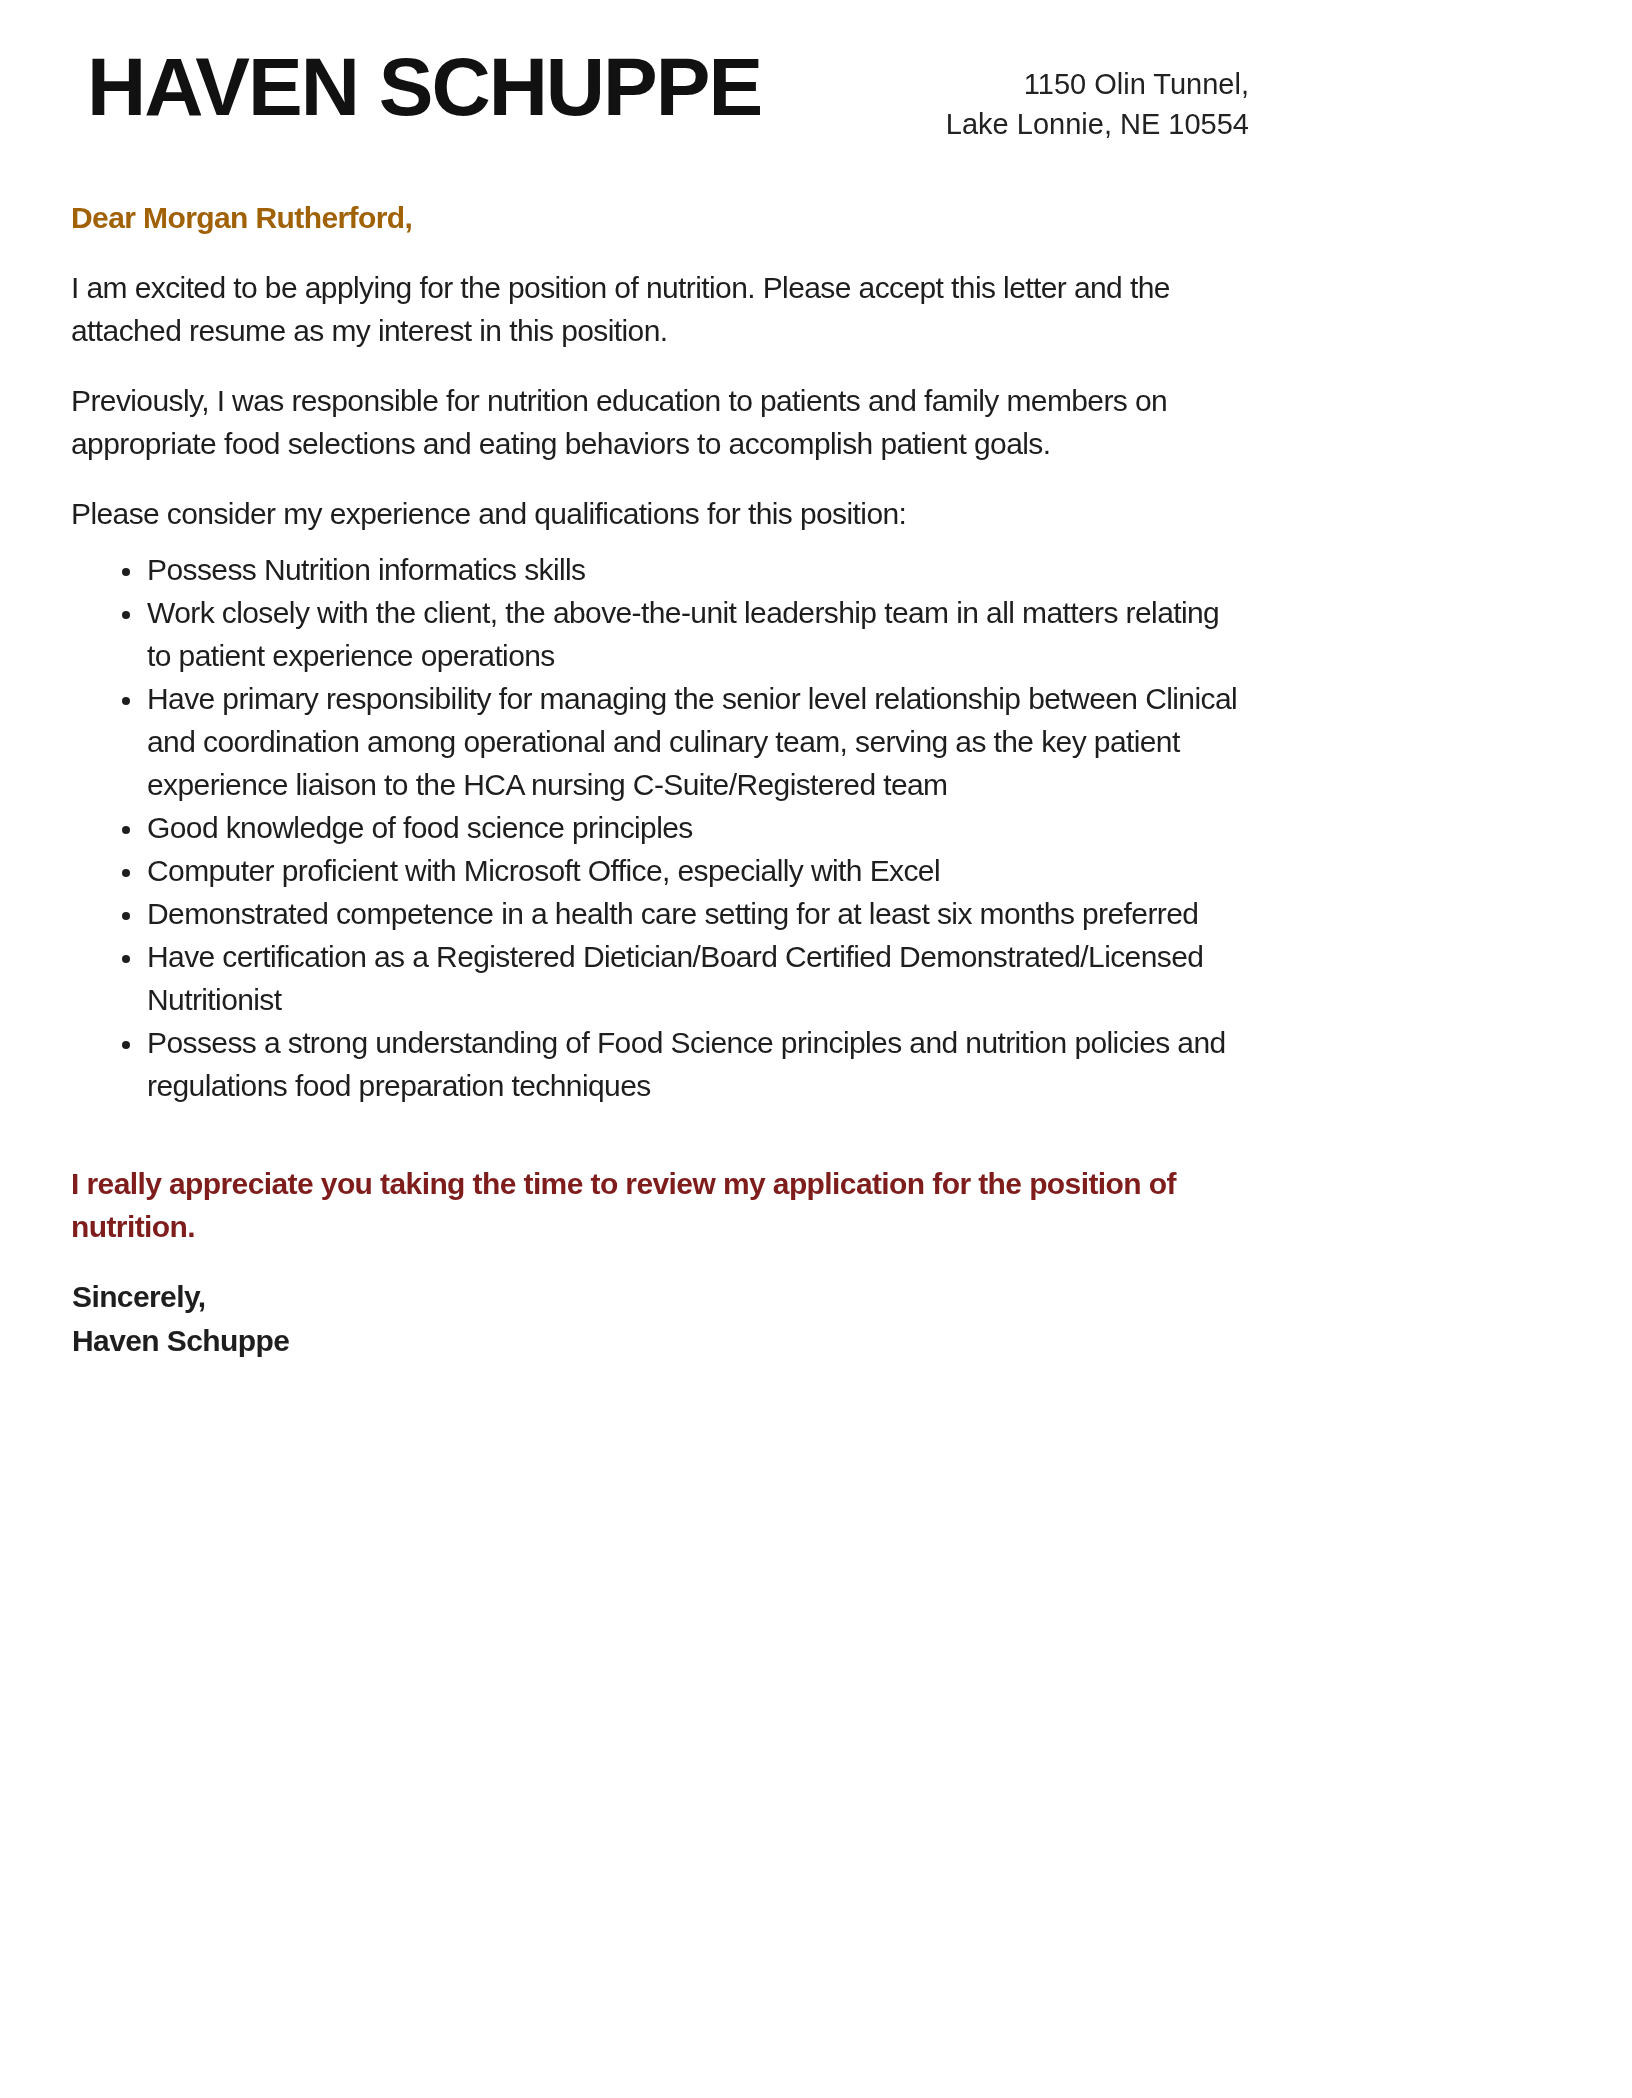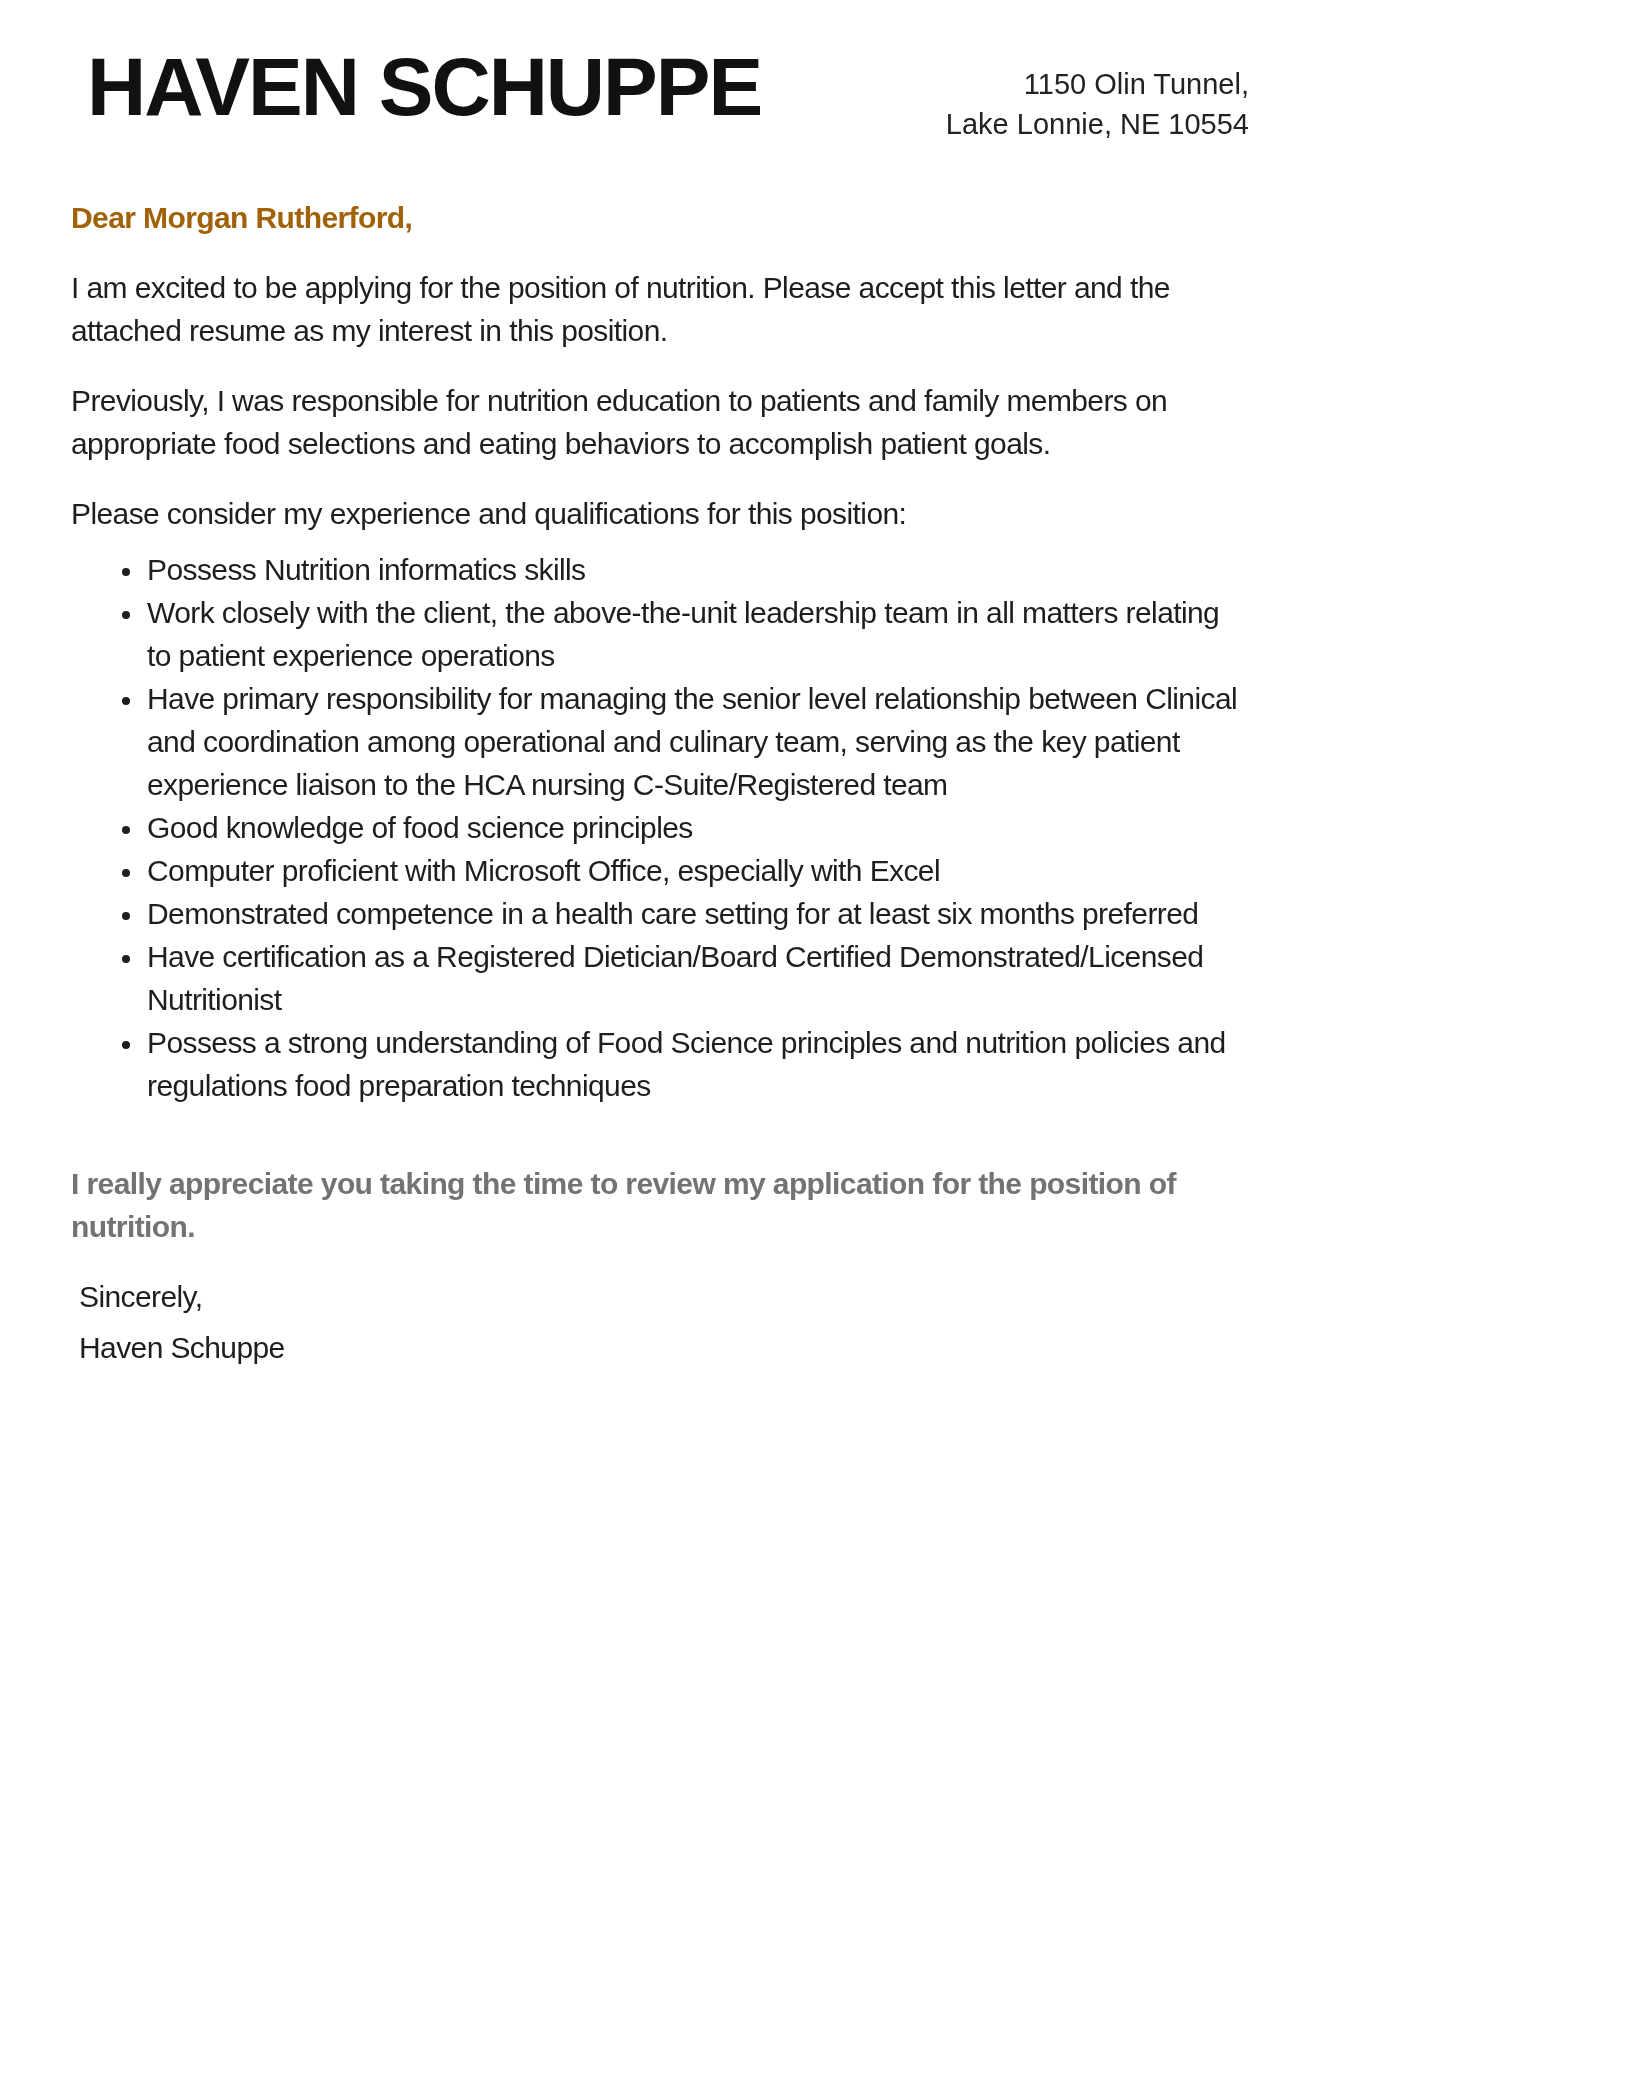--- a/index.html
+++ b/index.html
@@ -62,28 +62,29 @@
   ul.qual-list li {
     margin: 0;
     padding-left: 2px;
   }
   ul.qual-list li::marker {
     font-size: 26px;
   }
   .closing-line {
     margin: 55px 0 0 0;
     font-weight: 700;
-    color: #737373;
+    color: #7f1d1d;
     max-width: 1480px;
   }
   .signature-block {
     margin: 27px 0 0 0;
   }
   .signature-block div {
-    margin: 8px;
+    margin: 1px;
+    font-weight: bold;
   }
 </style>
 </head>
 <body>
 
 <div class="page">
 
   <div class="letter-header">
     <h1 class="sender-name">HAVEN SCHUPPE</h1>
     <div class="sender-address">

